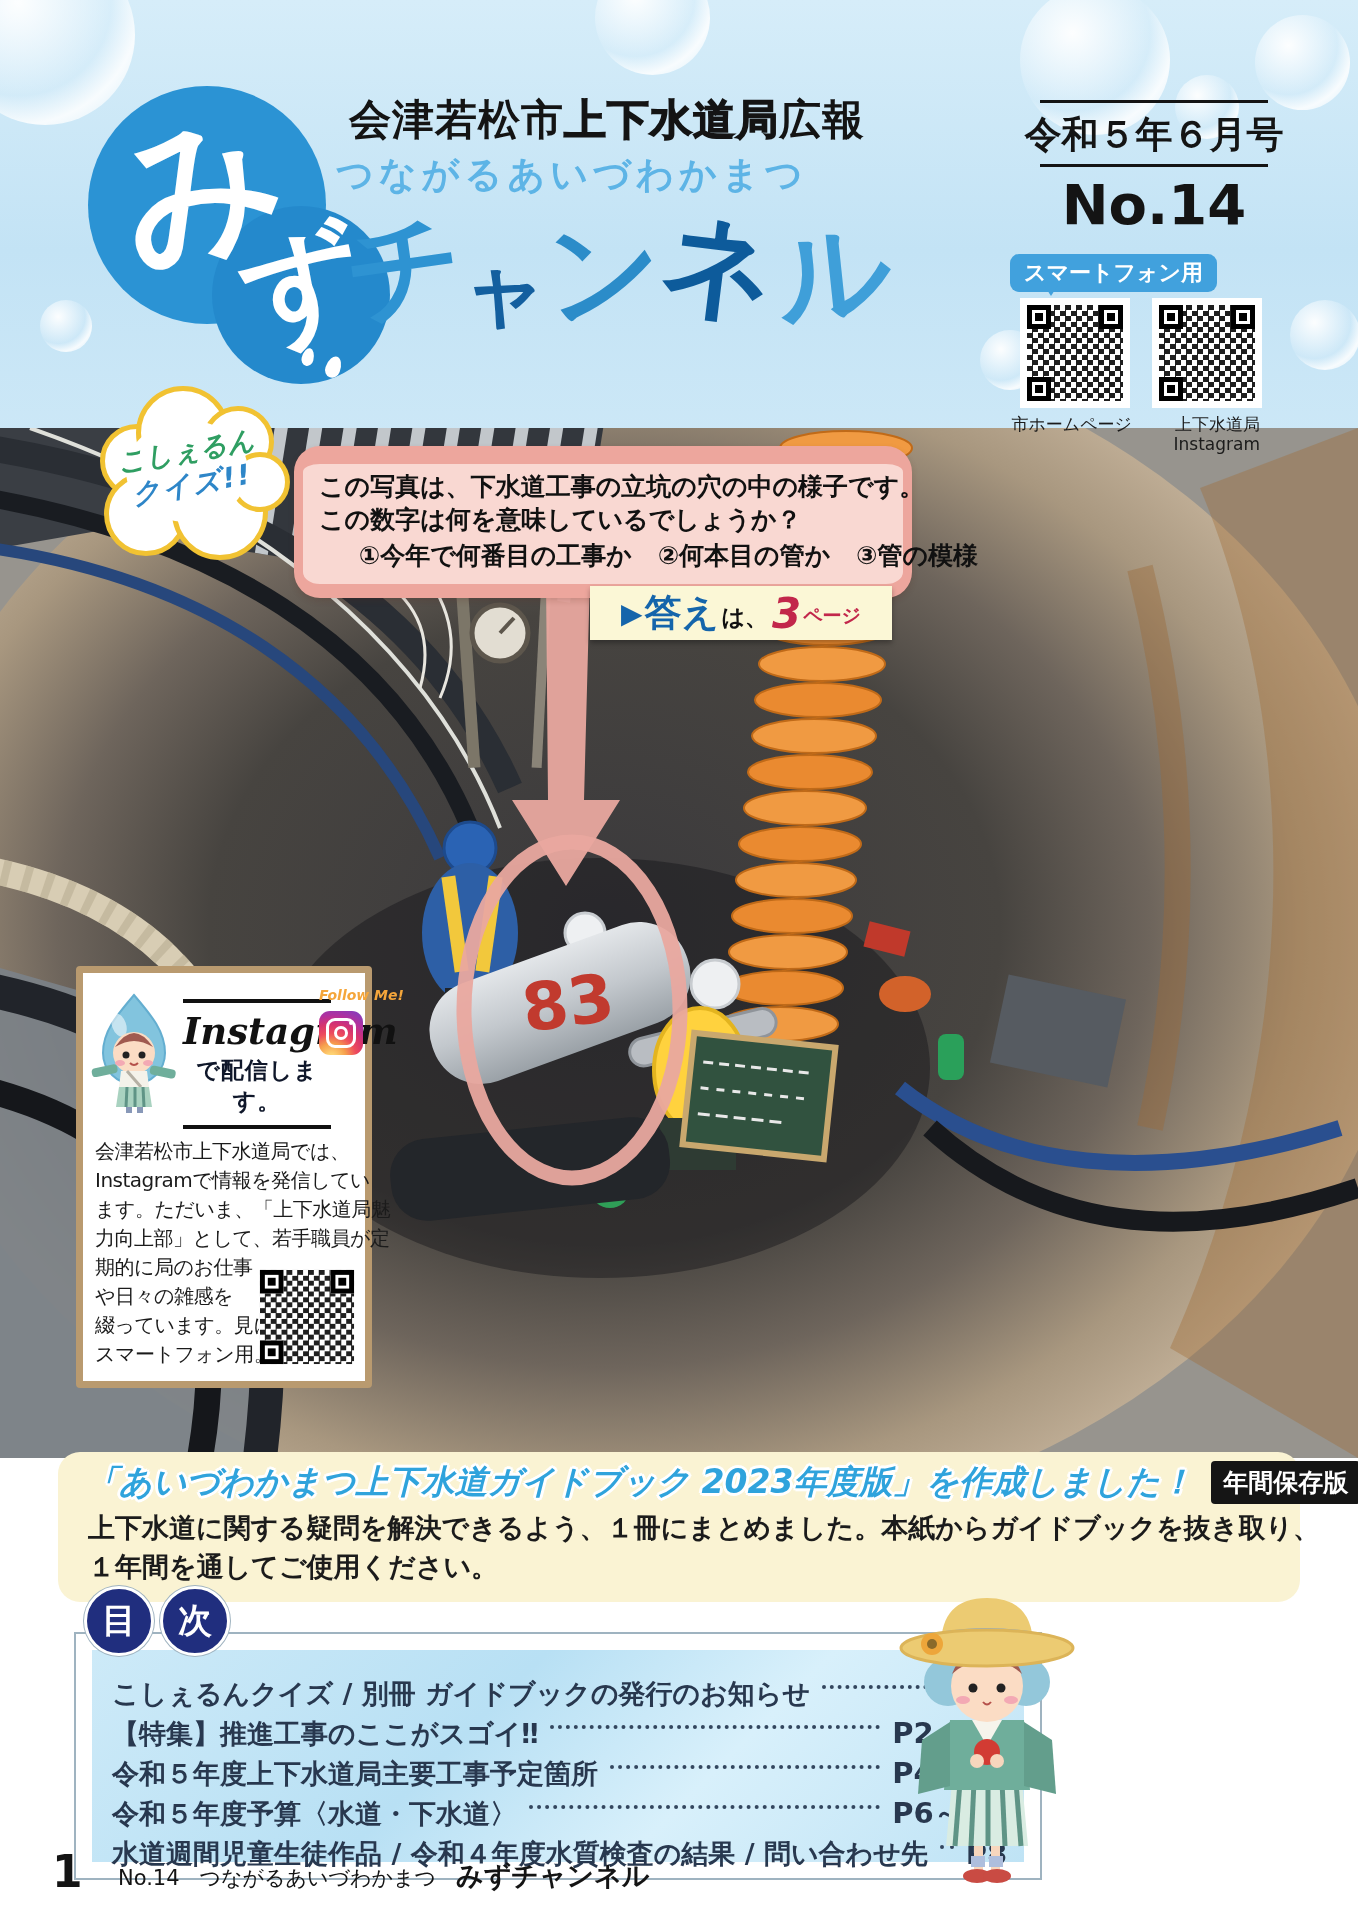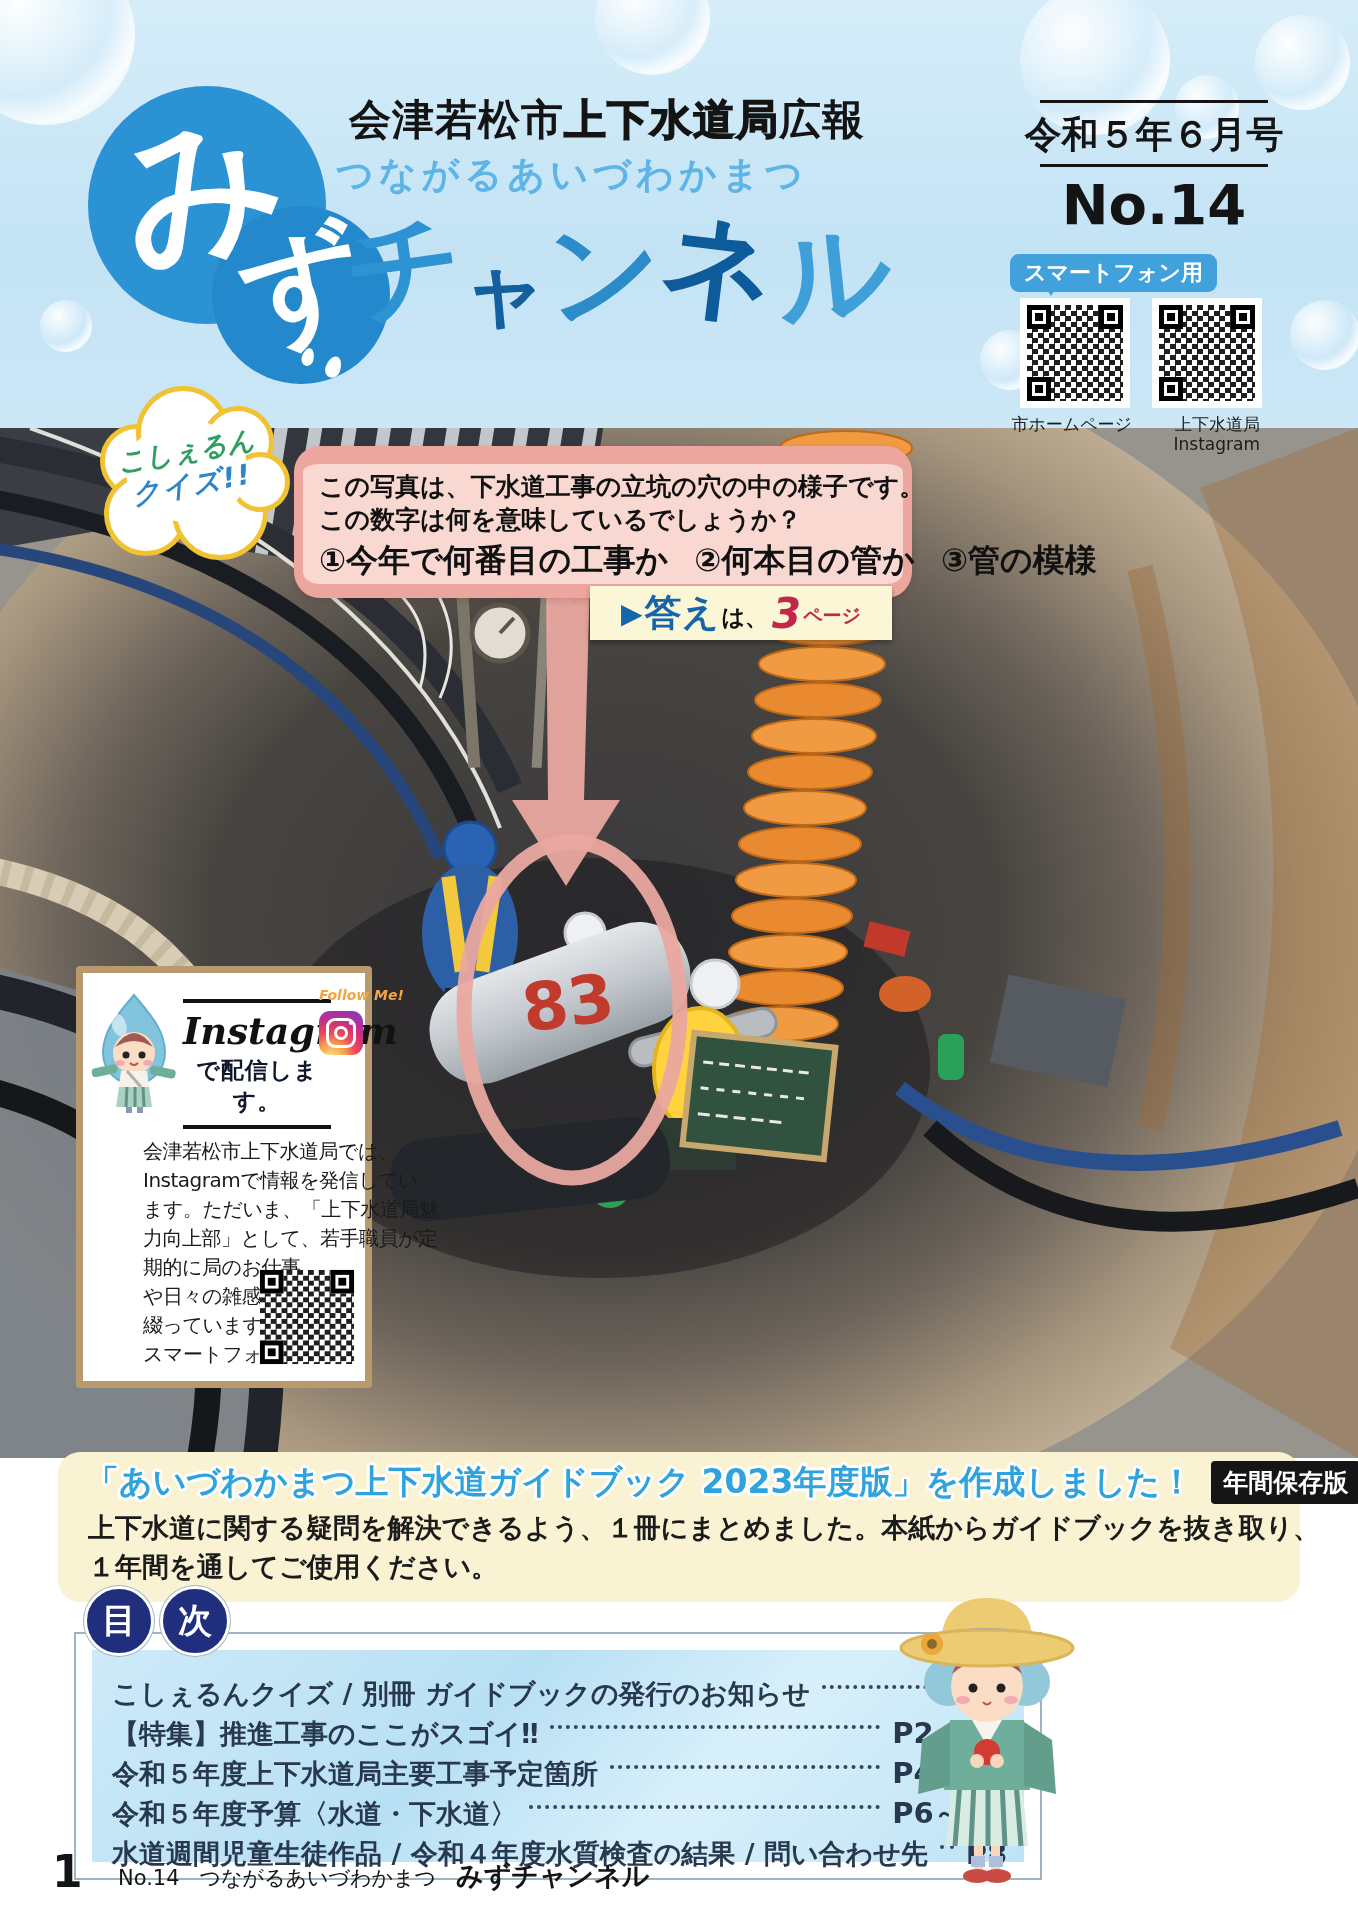--- a/index.html
+++ b/index.html
@@ -64,21 +64,21 @@
   .cloud .cov{position:absolute;left:30px;top:40px;width:122px;height:102px;border-radius:50%;background:#fff;}
   .cloud .txt{position:absolute;inset:0;display:flex;flex-direction:column;align-items:center;justify-content:center;
       transform:rotate(-10deg);font-weight:800;font-style:italic;line-height:34px;}
   .cl1{color:#2f9e62;font-size:27px;} .cl2{color:#2e86c8;font-size:28px;letter-spacing:2px;}
 
   
   .quiz{left:294px;top:446px;width:618px;height:152px;background:#f9d8d2;
         border:solid #eda69d;border-width:18px 9px 14px;border-radius:26px;
         box-shadow:0 3px 6px rgba(90,40,30,.18);box-sizing:border-box;padding:6px 4px 0 16px;}
   .qline{font-size:25px;font-weight:900;color:#111;line-height:33px;white-space:nowrap;}
-  .qopts{margin-top:3px;font-size:32px;font-weight:600;color:#111;white-space:nowrap;}
+  .qopts{margin-top:3px;font-size:25px;font-weight:600;color:#111;white-space:nowrap;margin-left:40px;}
   .qopts span{margin-right:26px;}
   .answer{left:590px;top:586px;width:302px;height:54px;background:#fbf7d6;z-index:6;
           display:flex;align-items:center;justify-content:center;box-shadow:0 3px 5px rgba(0,0,0,.3);}
   .ans-arrow{color:#1565ab;font-size:28px;margin-right:2px;}
   .ans-word{color:#1565ab;font-size:37px;font-weight:900;}
   .ans-par{color:#111;font-size:23px;font-weight:800;margin:8px 2px 0 2px;}
   .ans-num{color:#c2274b;font-size:42px;font-weight:900;font-style:italic;margin:0 2px;}
   .ans-page{color:#c2274b;font-size:19px;font-weight:900;margin-top:6px;}
 
   
@@ -90,28 +90,28 @@
           font-size:37px;color:#111;line-height:44px;}
   .igsub{font-size:23px;font-weight:800;color:#0f172a;margin-top:2px;letter-spacing:1px;}
   .follow{position:absolute;left:236px;top:14px;font-size:14px;font-style:italic;color:#f5a63b;font-weight:700;white-space:nowrap;}
   .ig-icon{position:absolute;left:236px;top:38px;width:44px;height:44px;border-radius:11px;
      background:radial-gradient(circle at 28% 108%,#fed373 8%,#f6a14d 26%,#ee4c5c 44%,#d6336f 60%,#b32f9c 75%,#8a3ab9 92%);}
   .ig-icon:before{content:'';position:absolute;inset:7px;border:3.5px solid #fff;border-radius:9px;}
   .ig-icon:after{content:'';position:absolute;left:15px;top:15px;width:8px;height:8px;border:3.5px solid #fff;border-radius:50%;}
   .ig-icon i{position:absolute;right:10px;top:10px;width:4px;height:4px;background:#fff;border-radius:50%;}
   .igmascot{position:absolute;left:6px;top:18px;}
   .igbody{position:absolute;left:12px;top:164px;width:268px;}
-  .igbody div{font-size:20px;letter-spacing:-.5px;line-height:29px;color:#1b1b1b;font-weight:500;white-space:nowrap;margin-left:48px;}
+  .igbody div{font-size:20px;letter-spacing:-.5px;line-height:29px;color:#1b1b1b;font-weight:500;white-space:nowrap;}
   .igqr{position:absolute;right:10px;bottom:16px;transform:scale(.98);}
 
   
   .gbox{left:58px;top:1452px;width:1242px;height:150px;background:#faf3d3;border-radius:22px;}
   .gb-row{position:absolute;left:28px;top:8px;display:flex;align-items:center;gap:18px;white-space:nowrap;}
   .gb-head{font-size:33px;font-weight:900;color:#2fa3dc;
-     text-shadow:-2px -2px 0 #fff,2px -2px 0 #fff,-2px 2px 0 #fff,2px 2px 0 #fff,0 -3px 0 #fff,0 3px 0 #fff,-3px 0 0 #fff,3px 0 0 #fff;}
+     text-shadow:-2px -2px 0 #fff,2px -2px 0 #fff,-2px 2px 0 #fff,2px 2px 0 #fff,0 -3px 0 #fff,0 3px 0 #fff,-3px 0 0 #fff,3px 0 0 #fff;font-style:italic;}
   .gb-badge{font-size:25px;font-weight:800;color:#fff;background:#151515;padding:5px 12px;border-radius:4px;}
   .gb-body{position:absolute;left:30px;top:56px;font-size:27px;font-weight:600;color:#1b1b1b;line-height:39px;white-space:nowrap;}
 
   
   .mcircle{width:64px;height:64px;border-radius:50%;background:#202e7e;color:#fff;z-index:7;
      display:flex;align-items:center;justify-content:center;font-size:34px;font-weight:800;border:3px solid #fff;box-shadow:0 0 0 1px #9fb3c0;}
   .mc1{left:84px;top:1586px;} .mc2{left:160px;top:1586px;}
   .tocbox{left:74px;top:1632px;width:968px;height:248px;background:#fff;border:2px solid #9fb3c0;
       box-sizing:border-box;padding:16px;}
   .tocbg{width:100%;height:100%;box-sizing:border-box;padding:24px 20px 0 20px;

